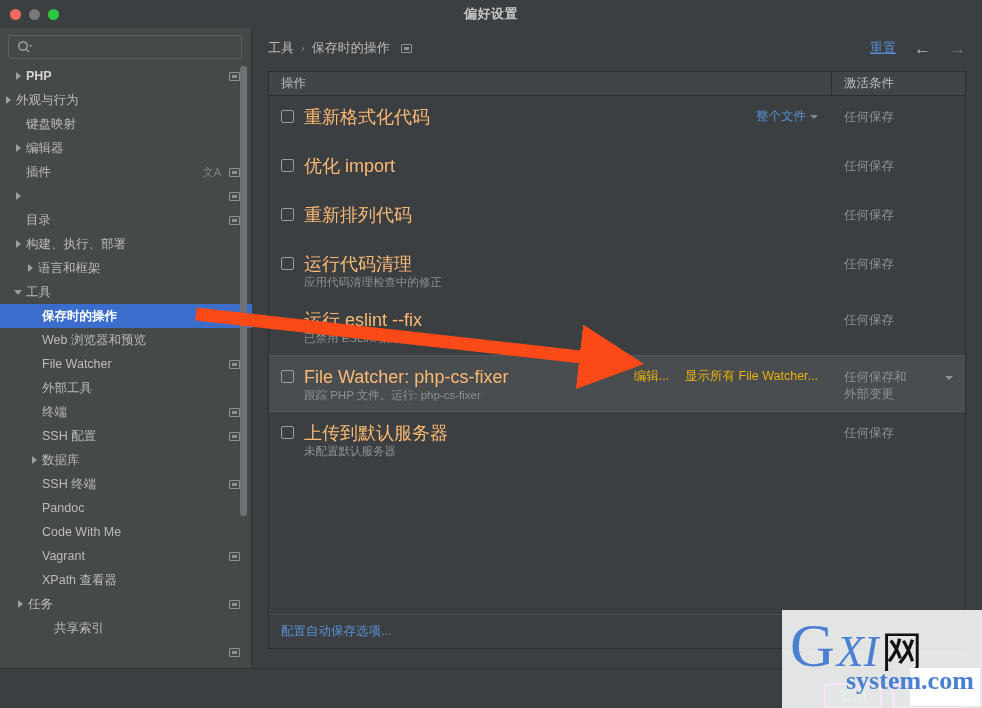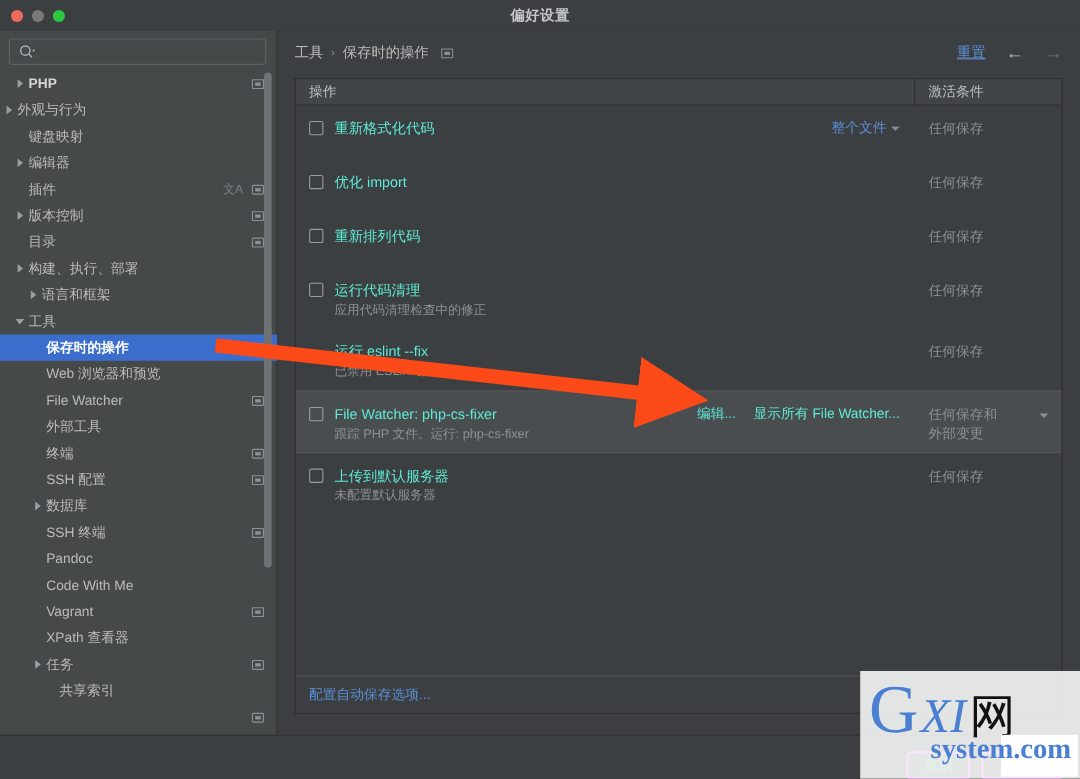--- a/index.html
+++ b/index.html
@@ -185,28 +185,28 @@
     width: 563px; position: relative;
     padding: 13px 0 8px 12px;
     display: flex; align-items: flex-start;
   }
   .cbox {
     width: 13px; height: 13px; flex: 0 0 auto;
     border: 1px solid #9a9d9f; border-radius: 2px;
     background: transparent; margin-top: 1px;
   }
   .labels { margin-left: 10px; }
-  .lbl-main { color: #5eead4; font-size: 13px; line-height: 16px; }
+  .lbl-main { color: #fdba74; font-size: 18px; line-height: 16px; }
   .lbl-sub { color: #8e9193; font-size: 11.5px; line-height: 16px; margin-top: 2px; }
 
   .rowlinks {
     position: absolute; right: 14px; top: 12px;
     display: flex; align-items: center; gap: 16px;
   }
-  .link { color: #5eead4; font-size: 12.5px; cursor: pointer; }
+  .link { color: #eab308; font-size: 12.5px; cursor: pointer; }
   .dd {
     display: flex; align-items: center; gap: 4px;
     color: #5b8fd6; font-size: 12.5px; cursor: pointer;
   }
   .dd-caret {
     width: 0; height: 0;
     border-left: 4px solid transparent;
     border-right: 4px solid transparent;
     border-top: 4px solid #7b8a9c;
   }
@@ -354,21 +354,20 @@
             <div class="tree-label">插件</div>
             <div class="trail-icons">
               <span class="lang-ico">文A</span>
               <span class="mini-sq"></span>
             </div>
           </div>
           <div class="tree-item" style="padding-left: 10px;">
             <div class="arrow-cell">
               <span class="chev"></span>
             </div>
-            <div class="tree-label">版本控制</div>
             <div class="trail-icons">
               <span class="mini-sq"></span>
             </div>
           </div>
           <div class="tree-item" style="padding-left: 10px;">
             <div class="arrow-cell"></div>
             <div class="tree-label">目录</div>
             <div class="trail-icons">
               <span class="mini-sq"></span>
             </div>
@@ -452,21 +451,21 @@
             <div class="arrow-cell"></div>
             <div class="tree-label">Vagrant</div>
             <div class="trail-icons">
               <span class="mini-sq"></span>
             </div>
           </div>
           <div class="tree-item" style="padding-left: 26px;">
             <div class="arrow-cell"></div>
             <div class="tree-label">XPath 查看器</div>
           </div>
-          <div class="tree-item" style="padding-left: 26px;">
+          <div class="tree-item" style="padding-left: 12px;">
             <div class="arrow-cell">
               <span class="chev"></span>
             </div>
             <div class="tree-label">任务</div>
             <div class="trail-icons">
               <span class="mini-sq"></span>
             </div>
           </div>
           <div class="tree-item" style="padding-left: 38px;">
             <div class="arrow-cell"></div>

